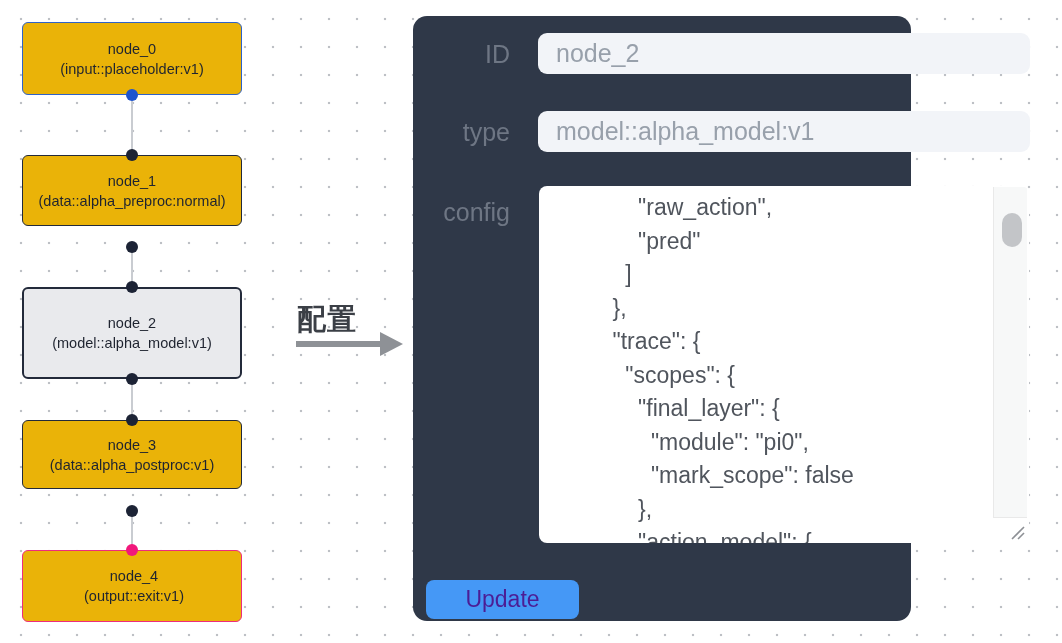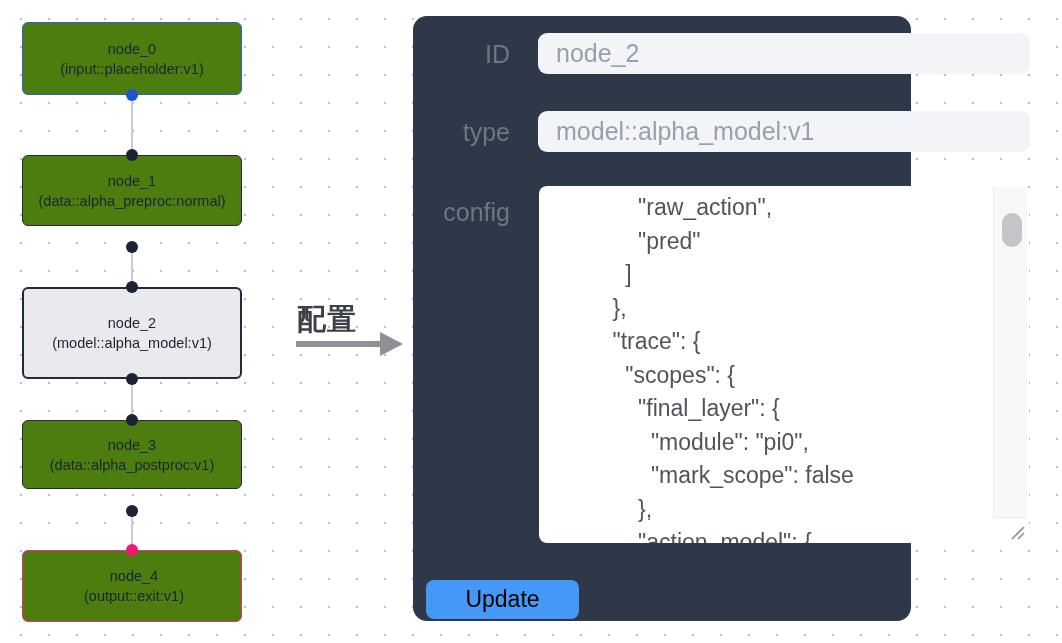--- a/index.html
+++ b/index.html
@@ -12,21 +12,21 @@
     background-size: 28px 28px;
     background-position: 7px 5px;
     overflow: hidden;
   }
 
   
   .node {
     position: absolute;
     left: 22px;
     width: 220px;
-    background: #4d7c0f;
+    background: #eab308;
     border: 1.6px solid #232a3a;
     border-radius: 6px;
     display: flex;
     flex-direction: column;
     align-items: center;
     justify-content: center;
     text-align: center;
     font-size: 14.5px;
     line-height: 20px;
     font-weight: 500;
@@ -167,21 +167,21 @@
   }
   .update-button {
     position: absolute;
     left: 13px;
     top: 564px;
     width: 153px;
     height: 39px;
     border: none;
     border-radius: 8px;
     background: #4598f6;
-    color: #000000;
+    color: #4c1d95;
     font-family: "Liberation Sans", sans-serif;
     font-size: 23px;
     font-weight: 500;
     cursor: pointer;
   }
 </style>
 </head>
 <body>
 
 <div>

